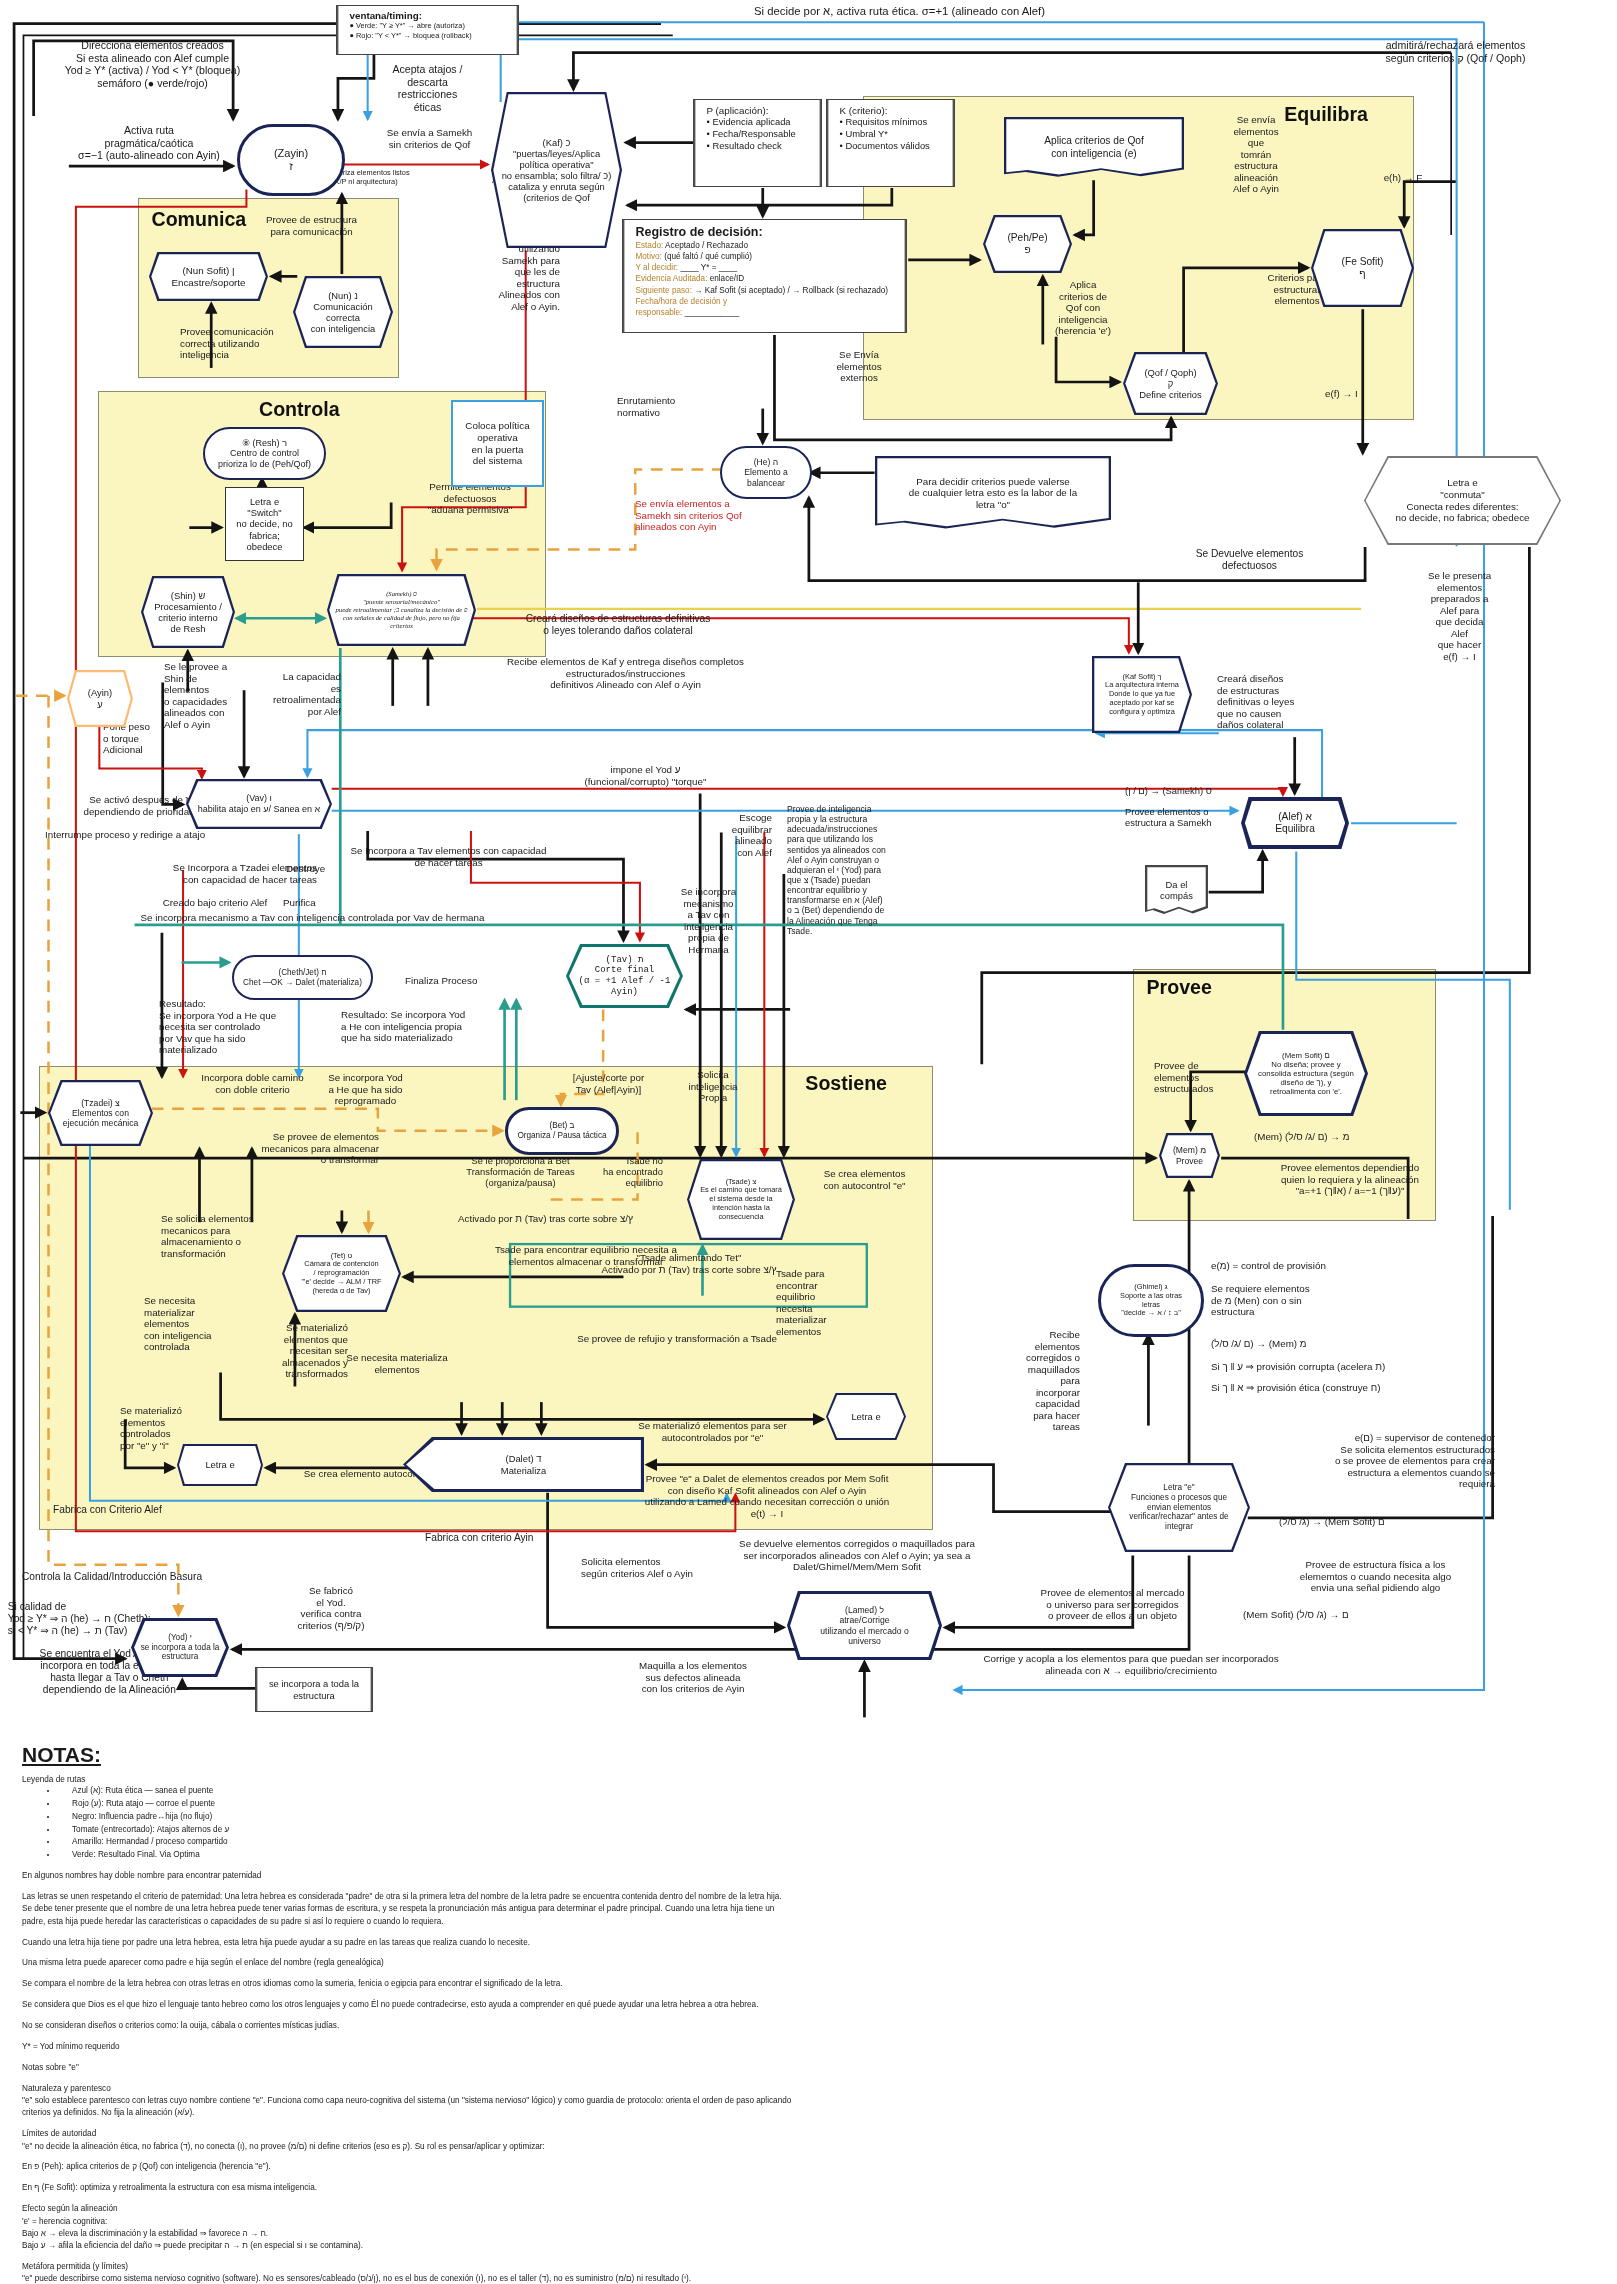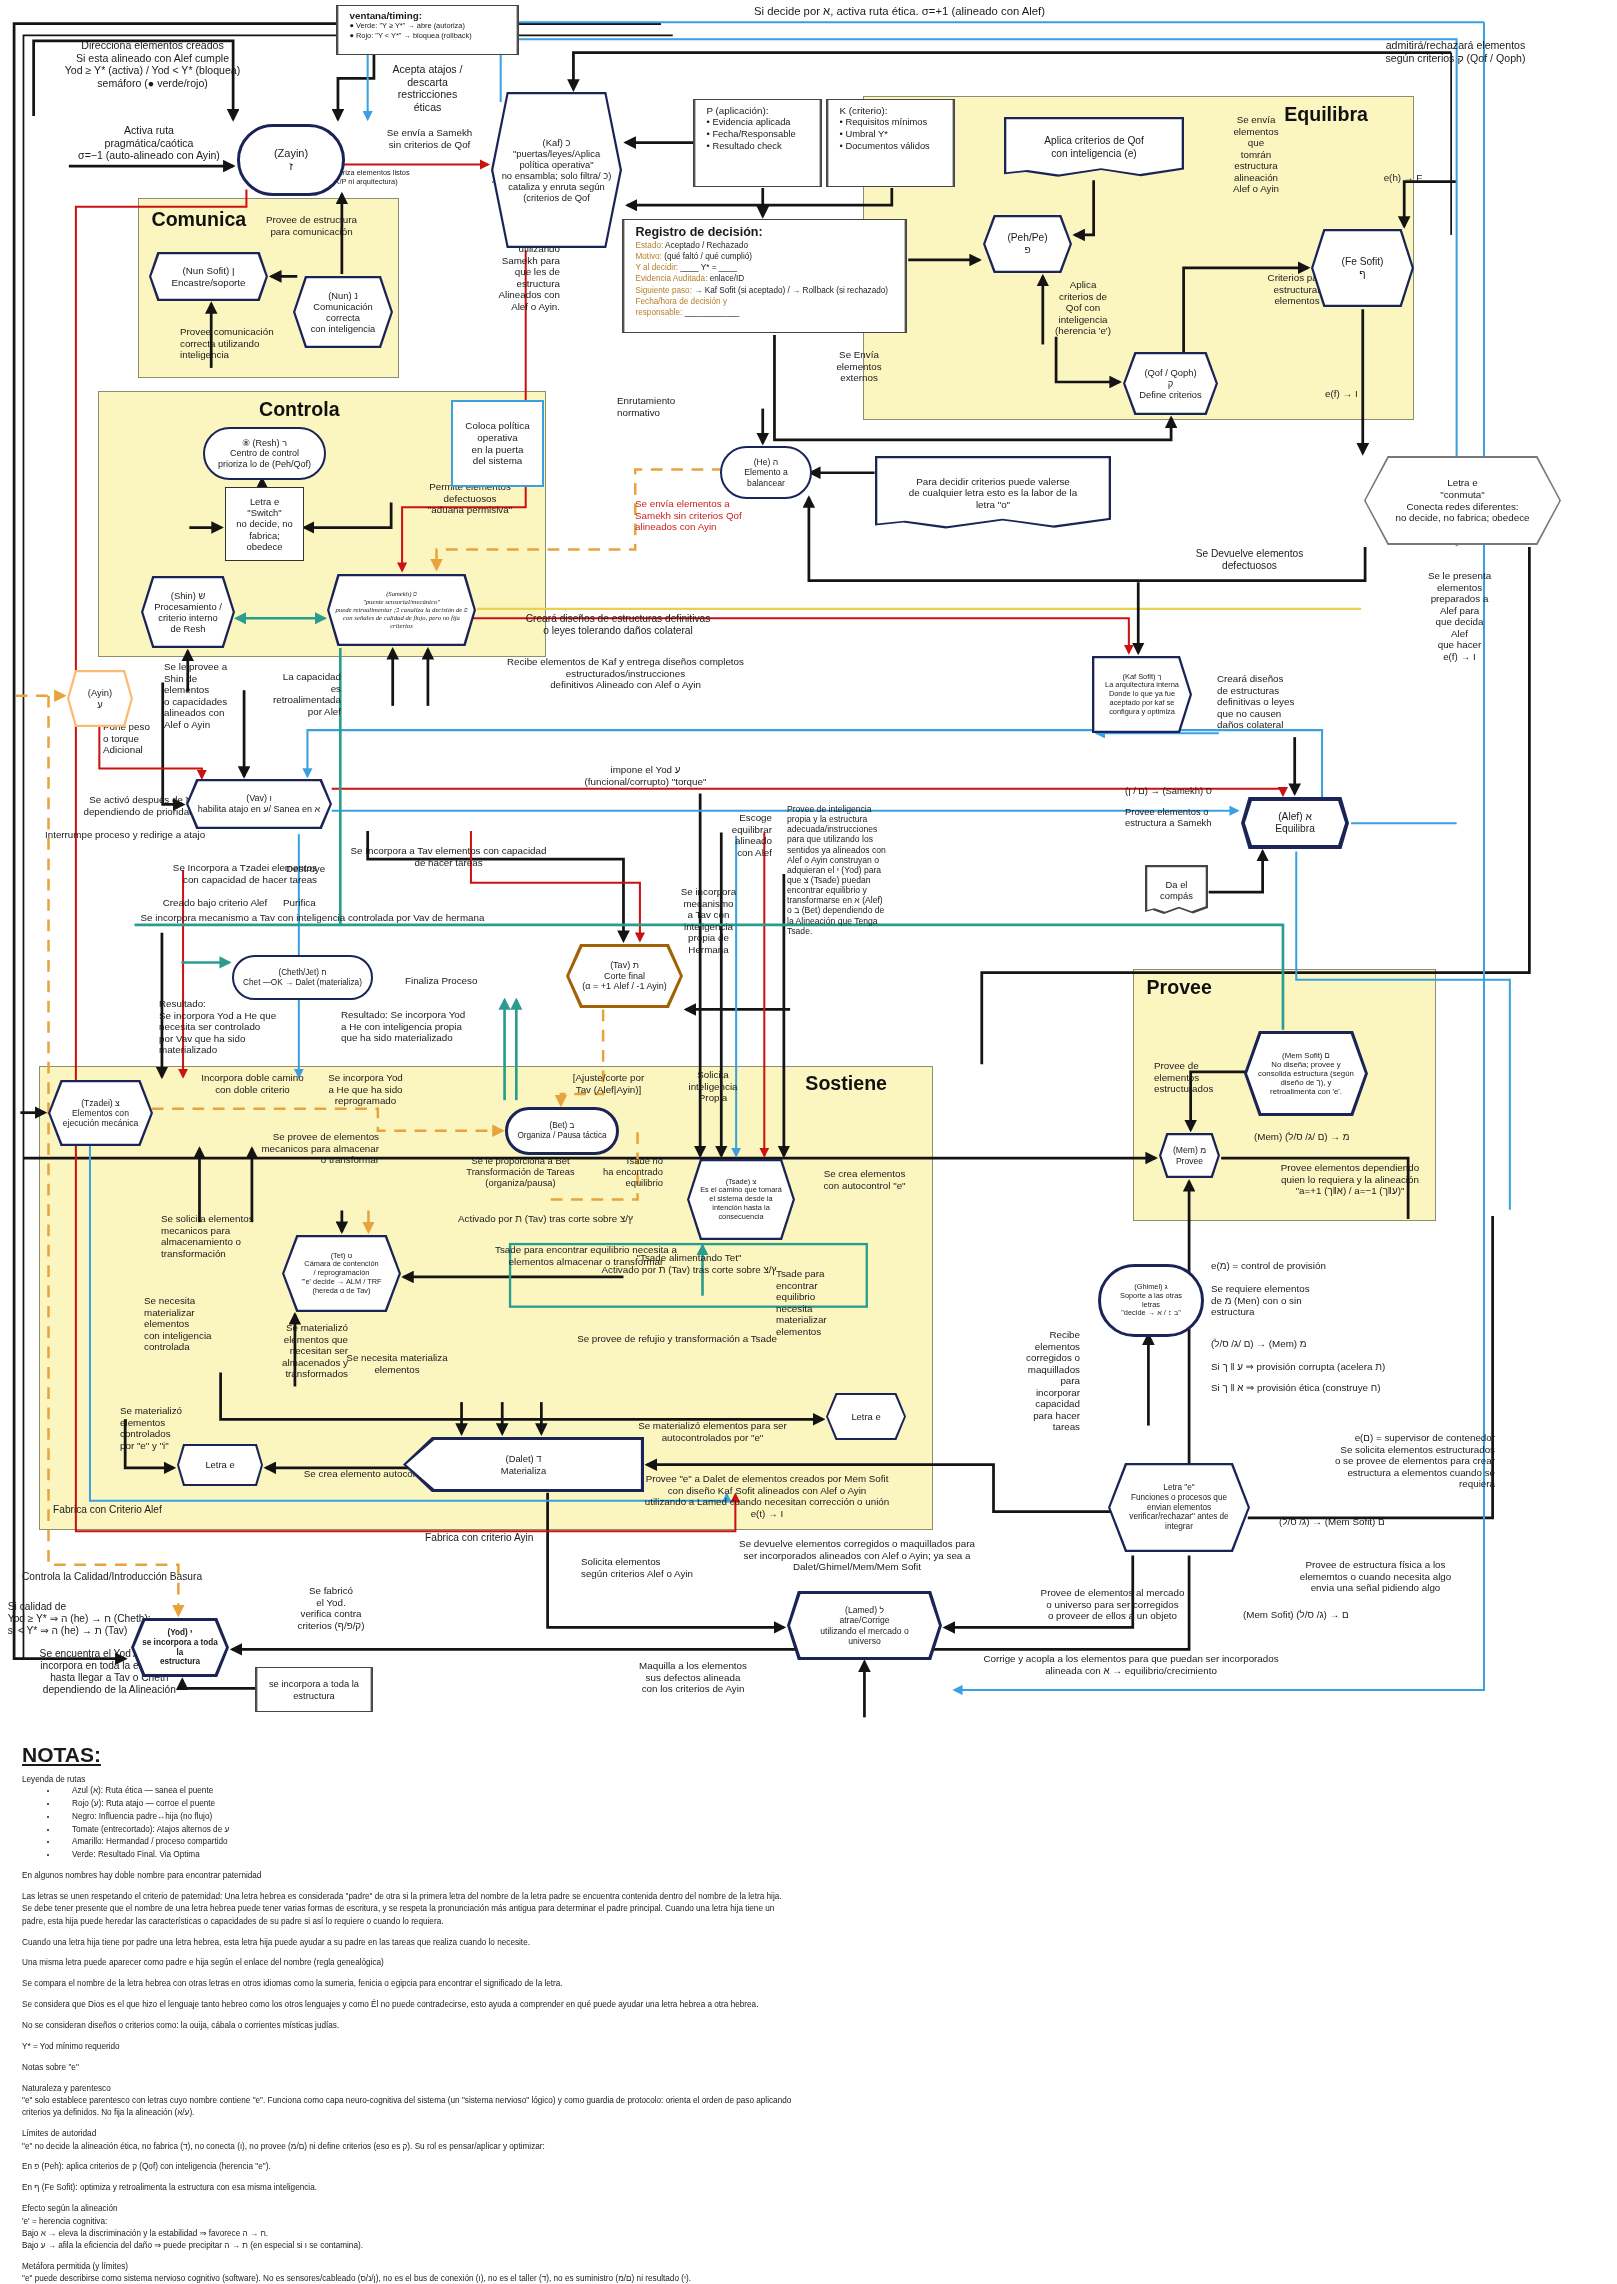--- a/index.html
+++ b/index.html
@@ -653,21 +653,21 @@
     <div class="node s-doc" style="left: 1145px; top: 865px; width: 63px; height: 50px; background: rgb(68, 68, 68);">
       <div class="n-in" style="inset: 2.3px;">
         <div class="n-tx" style="font-size: 9.4px;">Da el
 compás</div>
       </div>
     </div>
     <div class="node s-stadium" style="left: 232px; top: 955px; width: 137px; height: 41px; background: rgb(255, 255, 255); border: 2.3px solid rgb(26, 36, 86); border-radius: 782px;">
       <div class="n-tx" style="font-size: 8.2px;">(Cheth/Jet) ח
 Chet —OK → Dalet (materializa)</div>
     </div>
-    <div class="node s-hex" style="left: 566px; top: 944px; width: 117px; height: 64px; background: #a16207;">
+    <div class="node s-hex" style="left: 566px; top: 944px; width: 117px; height: 64px; background: #0f766e; font-family: Liberation Mono, monospace;">
       <div class="n-in" style="inset: 3.1px;">
         <div class="n-tx" style="font-size: 9px;">(Tav) ת
 Corte final
 (α = +1 Alef / -1 Ayin)</div>
       </div>
     </div>
     <div class="node s-hex" style="left: 48px; top: 1080px; width: 105px; height: 66px; background: rgb(26, 36, 86);">
       <div class="n-in" style="inset: 2.3px;">
         <div class="n-tx" style="font-size: 8.6px;">(Tzadei) צ
 Elementos con
@@ -744,21 +744,21 @@
     </div>
     <div class="node s-hexwide" style="left: 787px; top: 1591px; width: 155px; height: 69px; background: rgb(26, 36, 86);">
       <div class="n-in" style="inset: 3.1px;">
         <div class="n-tx" style="font-size: 8.6px;">(Lamed) ל
 atrae/Corrige
 utilizando el mercado o
 universo</div>
       </div>
     </div>
     <div class="node s-hex" style="left: 131px; top: 1618px; width: 98px; height: 59px; background: rgb(26, 36, 86);">
-      <div class="n-in" style="inset: 3.1px; font-weight: bold;">
+      <div class="n-in" style="inset: 3.1px;">
         <div class="n-tx" style="font-size: 8.2px;">(Yod) י
 se incorpora a toda la
 estructura</div>
       </div>
     </div>
     <div class="node s-tape" style="left: 255px; top: 1667px; width: 116px; height: 43px; background: rgb(255, 255, 255); border: 1.2px solid rgb(68, 68, 68); box-shadow: rgb(85, 85, 85) 7.8px 0px 0px -6.4px inset, rgb(85, 85, 85) -7.8px 0px 0px -6.4px inset;">
       <div class="n-tx" style="font-size: 9.4px;">se incorpora a toda la
 estructura</div>
     </div>
   </div>

